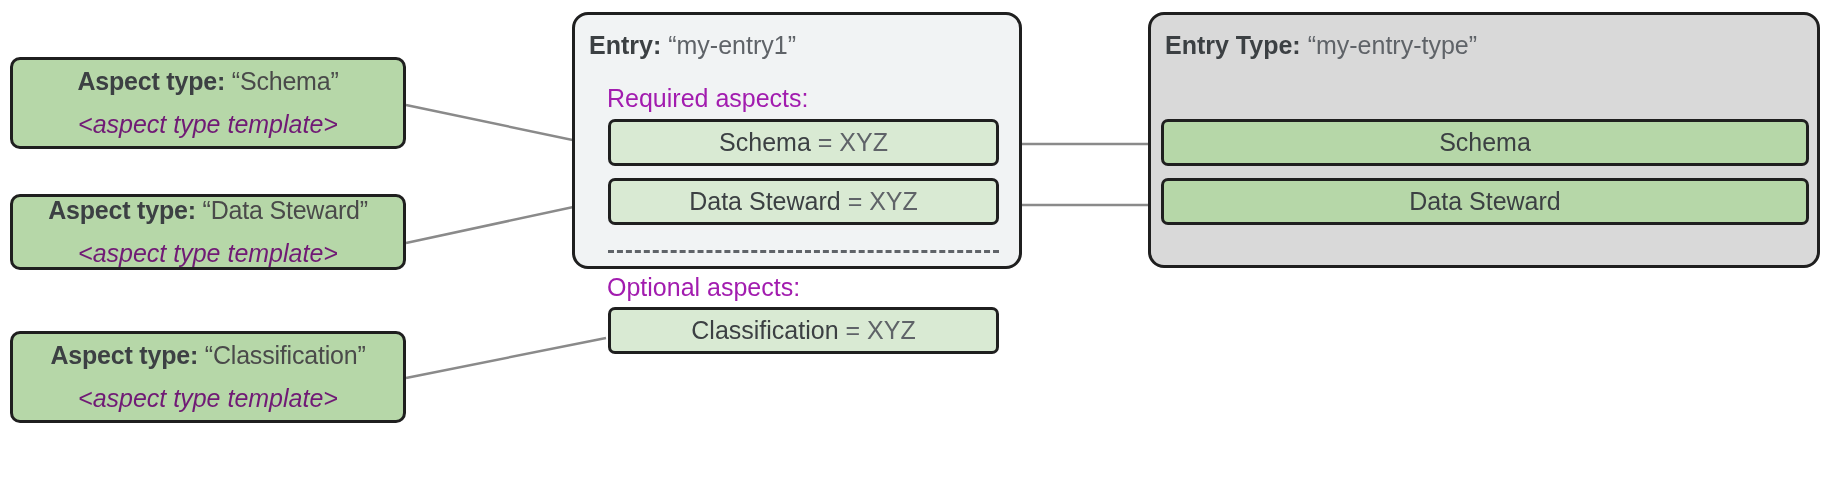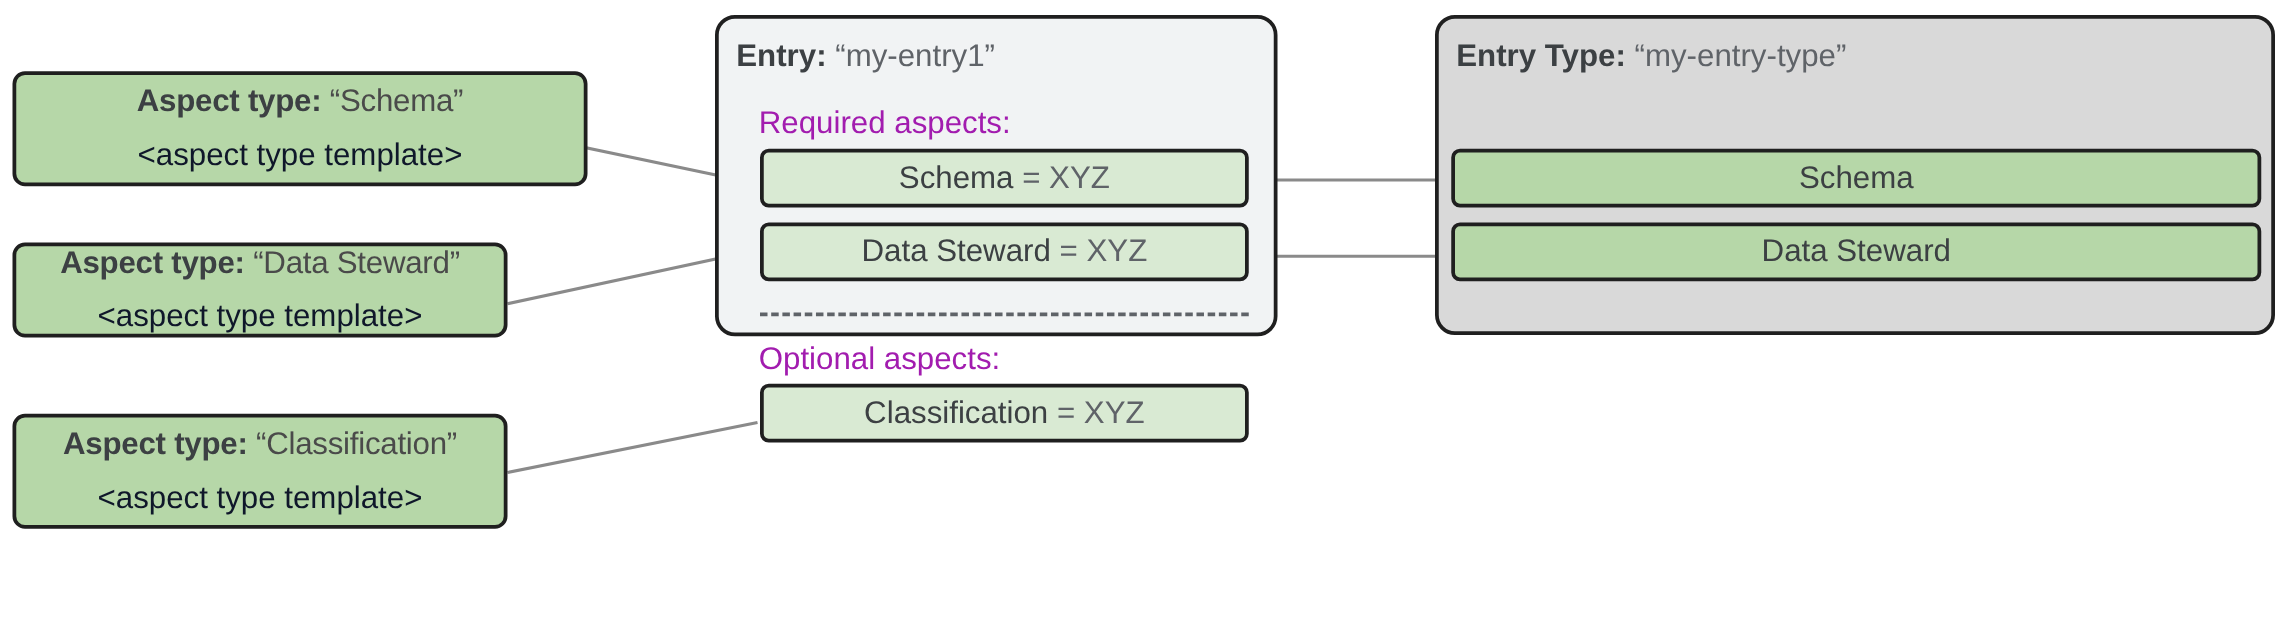--- a/index.html
+++ b/index.html
@@ -24,23 +24,24 @@
     font-size:25px;
     color:#3c4043;
     letter-spacing:-0.2px;
     white-space:nowrap;
     margin-bottom:14px;
   }
   .aspect-title b{font-weight:700;color:#3c4043;}
   .aspect-title .q{font-weight:400;color:#4a4a4a;}
   .aspect-template{
     font-size:25px;
-    color:#0f172a;
+    color:#701a75;
     font-weight:400;
     white-space:nowrap;
+    font-style:italic;
   }
 
   .panel{
     position:absolute;
     border:3px solid #1f1f1f;
     border-radius:16px;
     box-sizing:border-box;
     z-index:2;
   }
   #entry-panel{background:#f1f3f4;}
@@ -92,21 +93,21 @@
 <div id="canvas">
 
   <svg id="wires" viewBox="0 0 1828 504">
     <line x1="406" y1="105" x2="606" y2="147" stroke="#8a8a8a" stroke-width="2.5"></line>
     <line x1="406" y1="243" x2="606" y2="200" stroke="#8a8a8a" stroke-width="2.5"></line>
     <line x1="406" y1="378" x2="606" y2="338" stroke="#8a8a8a" stroke-width="2.5"></line>
     <line x1="996" y1="144" x2="1158" y2="144" stroke="#8a8a8a" stroke-width="2.5"></line>
     <line x1="996" y1="205" x2="1158" y2="205" stroke="#8a8a8a" stroke-width="2.5"></line>
   </svg>
 
-  <div class="aspect-box" id="aspect-box-0" style="left:10px;top:57px;width:460px;height:92px;">
+  <div class="aspect-box" id="aspect-box-0" style="left:10px;top:57px;width:396px;height:92px;">
     <div class="aspect-title">
       <b>Aspect type:</b>
       <span class="q">“Schema”</span>
     </div>
     <div class="aspect-template">&lt;aspect type template&gt;</div>
   </div>
 
   <div class="aspect-box" id="aspect-box-1" style="left:10px;top:194px;width:396px;height:76px;">
     <div class="aspect-title">
       <b>Aspect type:</b>

